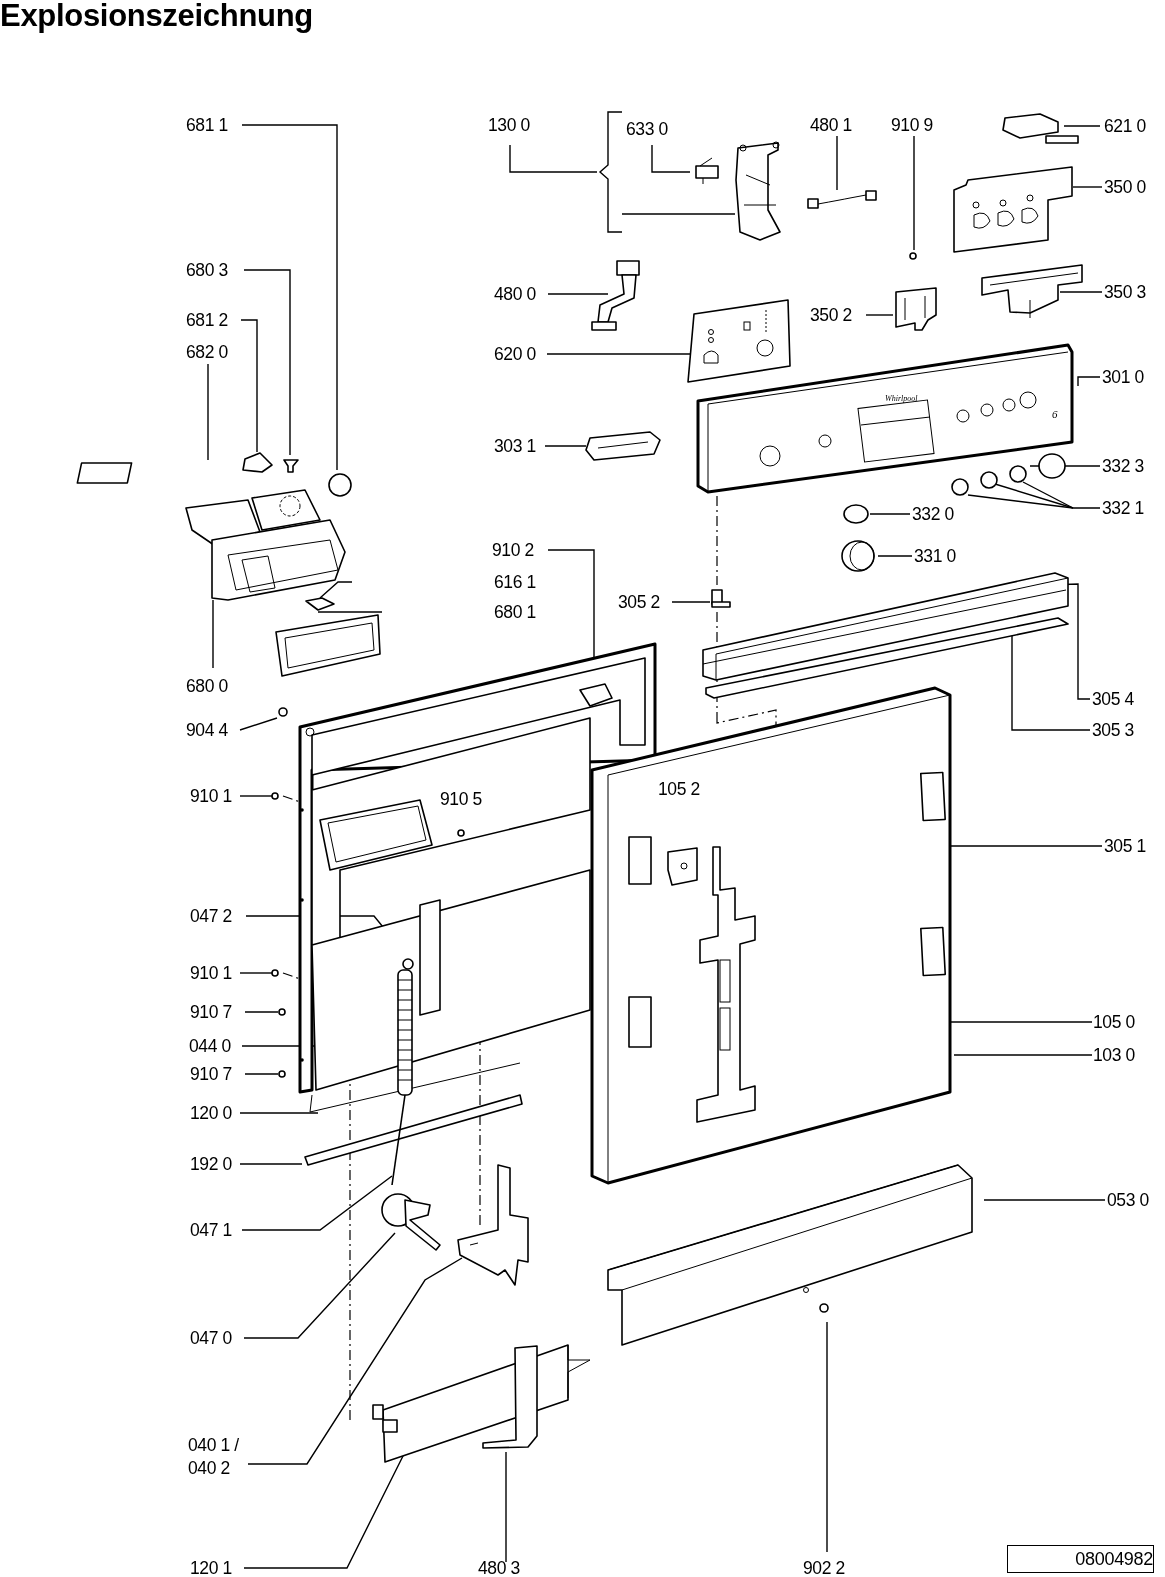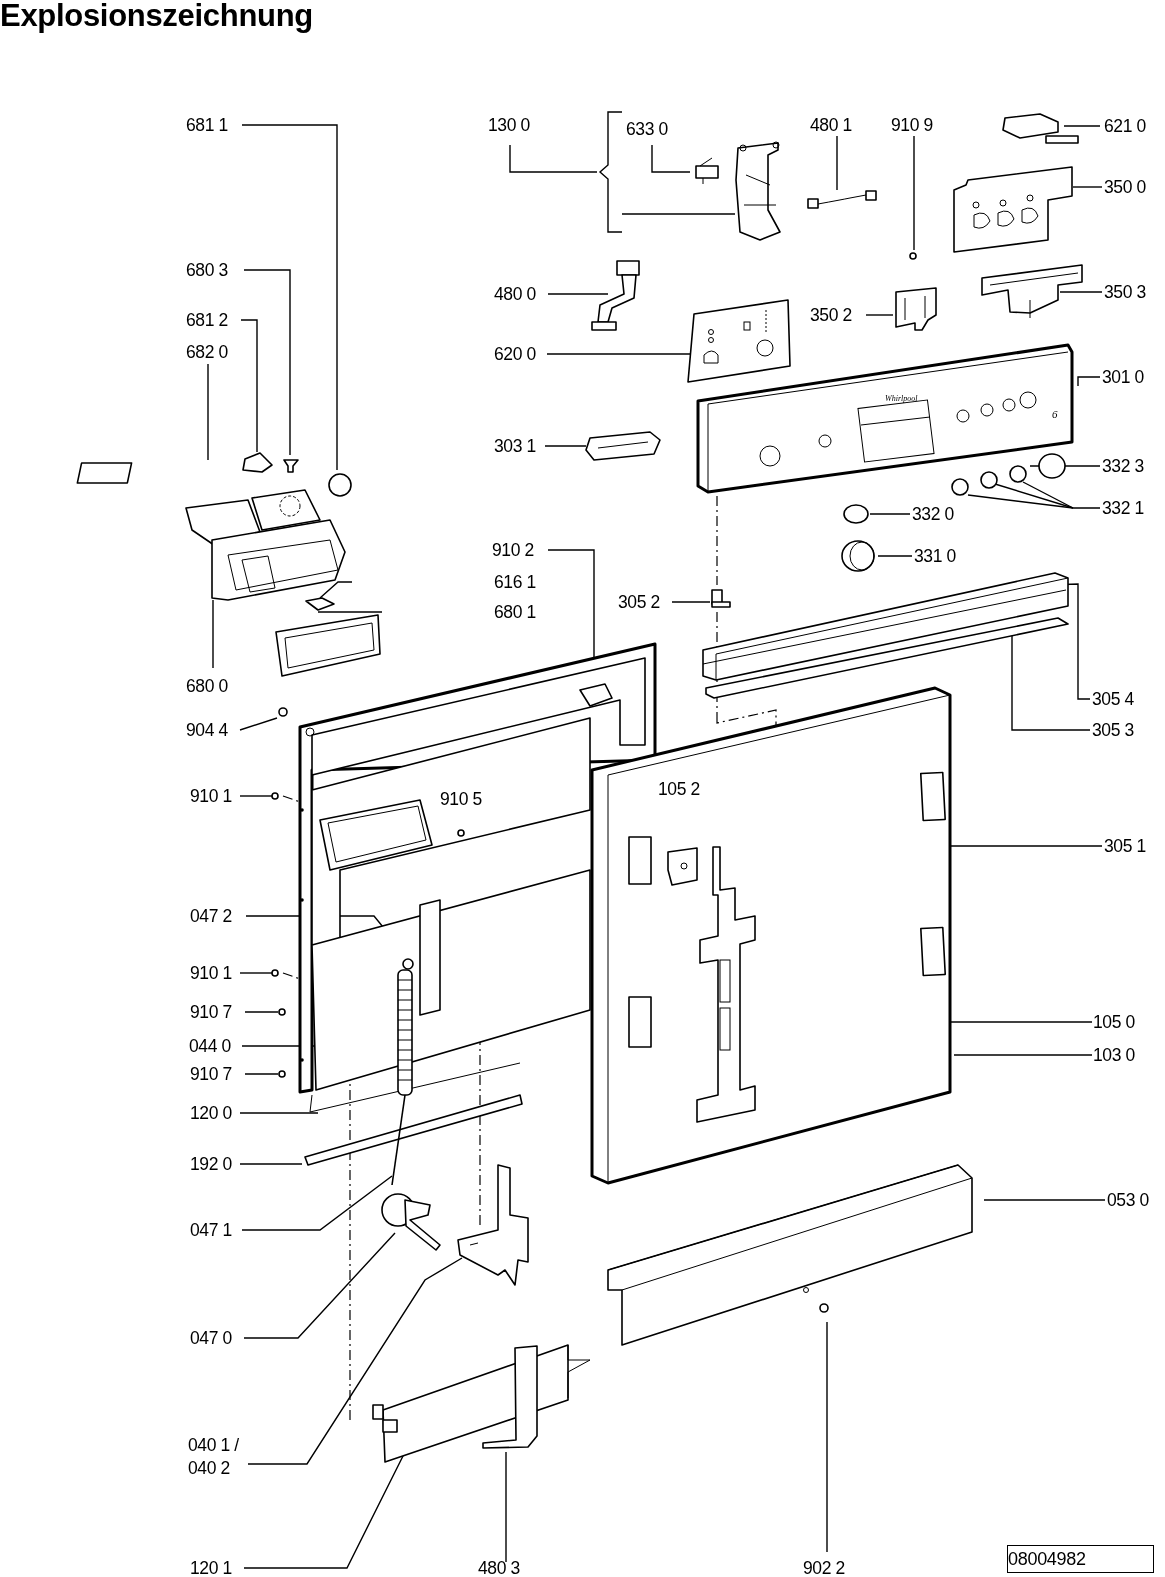--- a/index.html
+++ b/index.html
@@ -10,21 +10,21 @@
   svg.diagram { position: absolute; left: 0; top: 0; }
   .lbl { font-family: "Liberation Sans", sans-serif; font-size: 17.5px; fill: #000; letter-spacing: -0.4px; }
   .ln { stroke: #000; stroke-width: 1.4; fill: none; }
   .part { stroke: #000; stroke-width: 1.6; fill: #fff; stroke-linejoin: round; }
   .thick { stroke: #000; stroke-width: 3; fill: #fff; stroke-linejoin: round; }
   .thin { stroke: #000; stroke-width: 1; fill: none; }
   .dash { stroke: #000; stroke-width: 1.2; fill: none; stroke-dasharray: 10 4 2 4; }
   .dot { fill: #000; }
   .docbox { position: absolute; left: 1007px; top: 1545px; width: 147px; height: 28px;
             border: 1.5px solid #000; box-sizing: border-box; font-size: 18px;
-            text-align: left; line-height: 26px; letter-spacing: -0.3px; }
+            text-align: right; line-height: 26px; letter-spacing: -0.3px; }
 </style>
 </head>
 <body>
 
 <h1 class="page-title">Explosionszeichnung</h1>
 
 <svg class="diagram" width="1165" height="1577" viewBox="0 0 1165 1577" xmlns="http://www.w3.org/2000/svg">
 
   <g>
 

